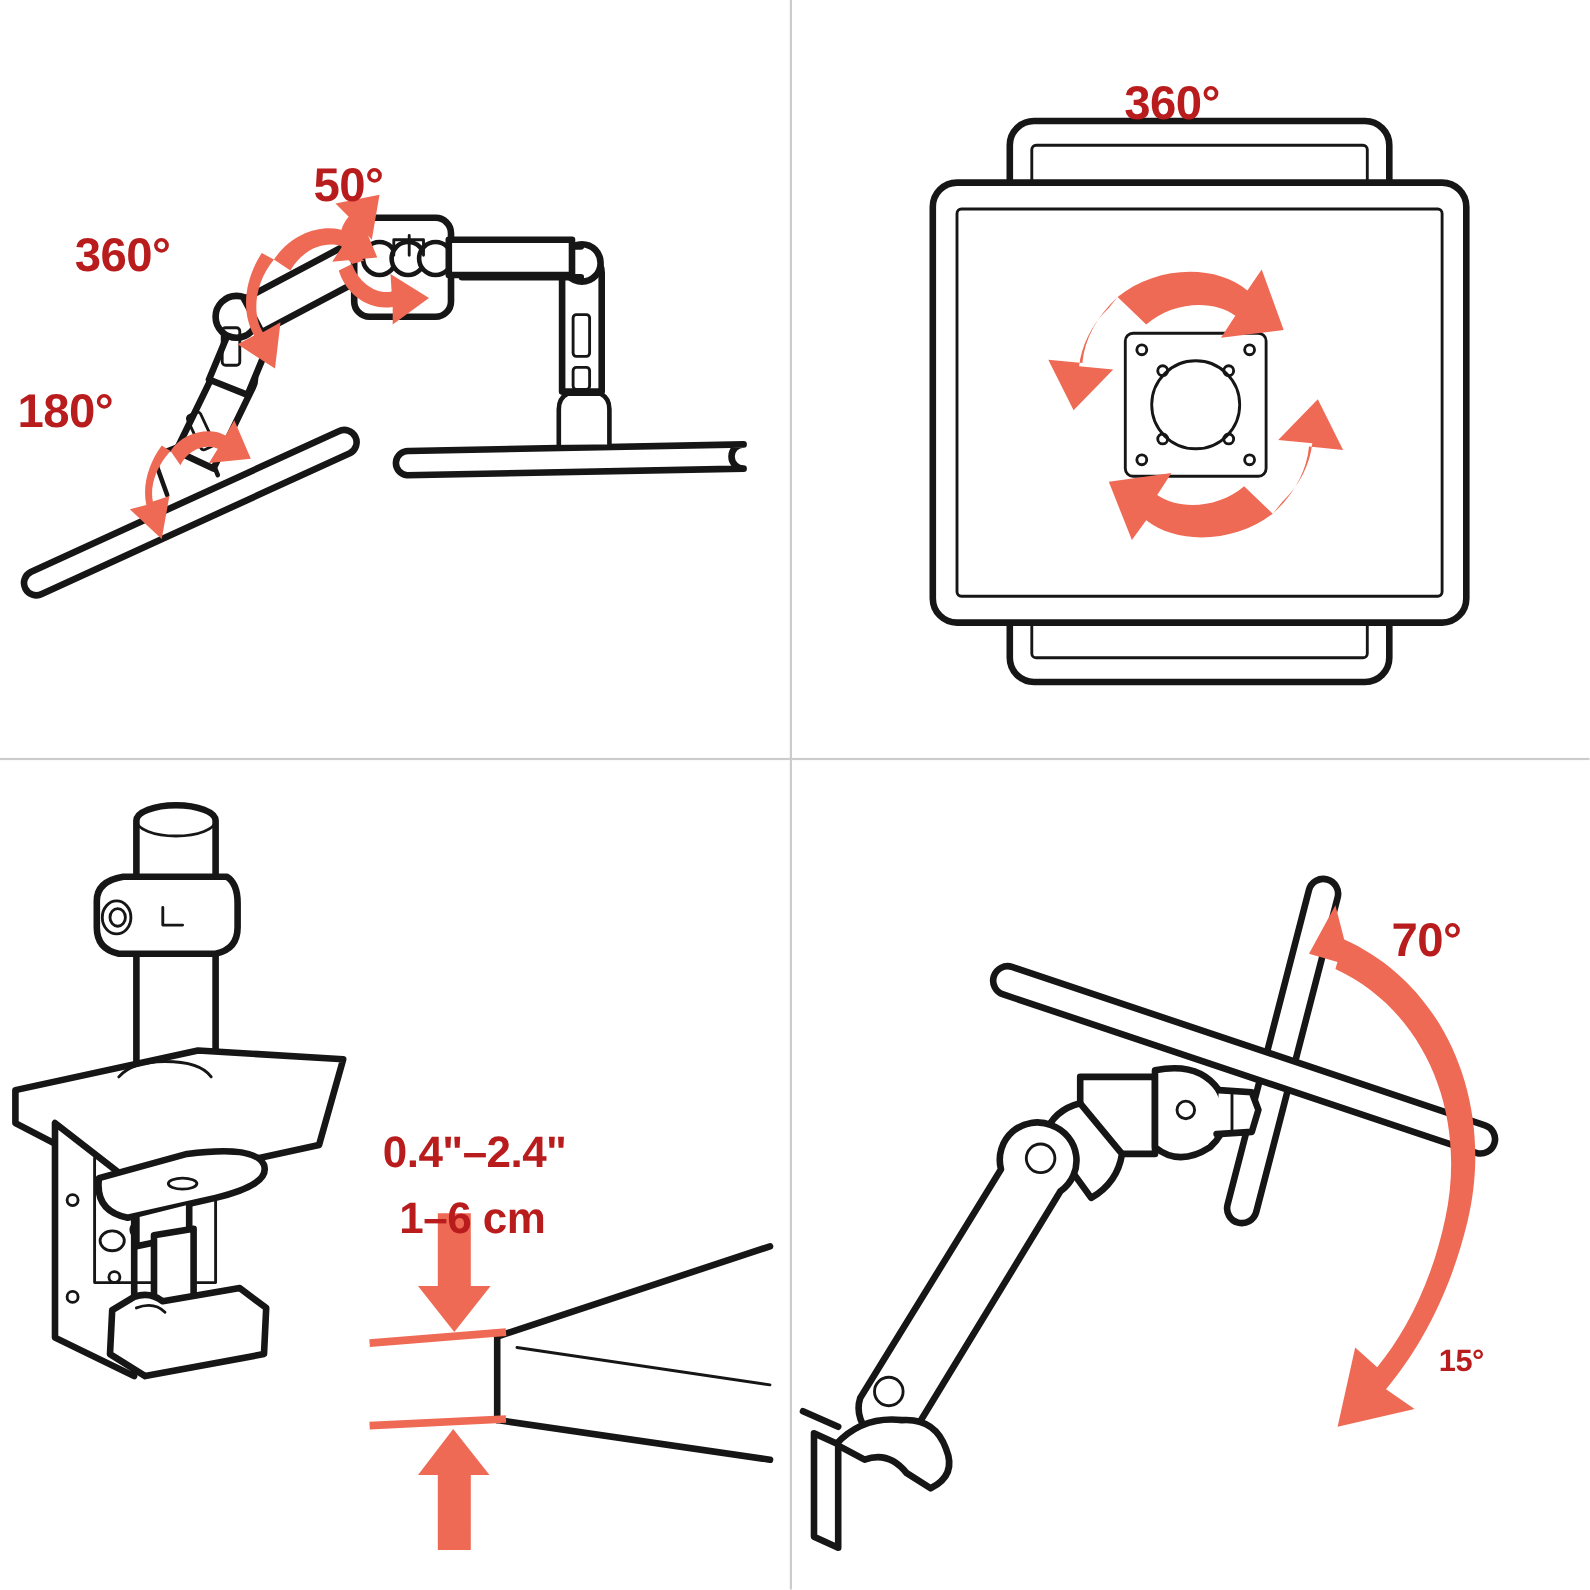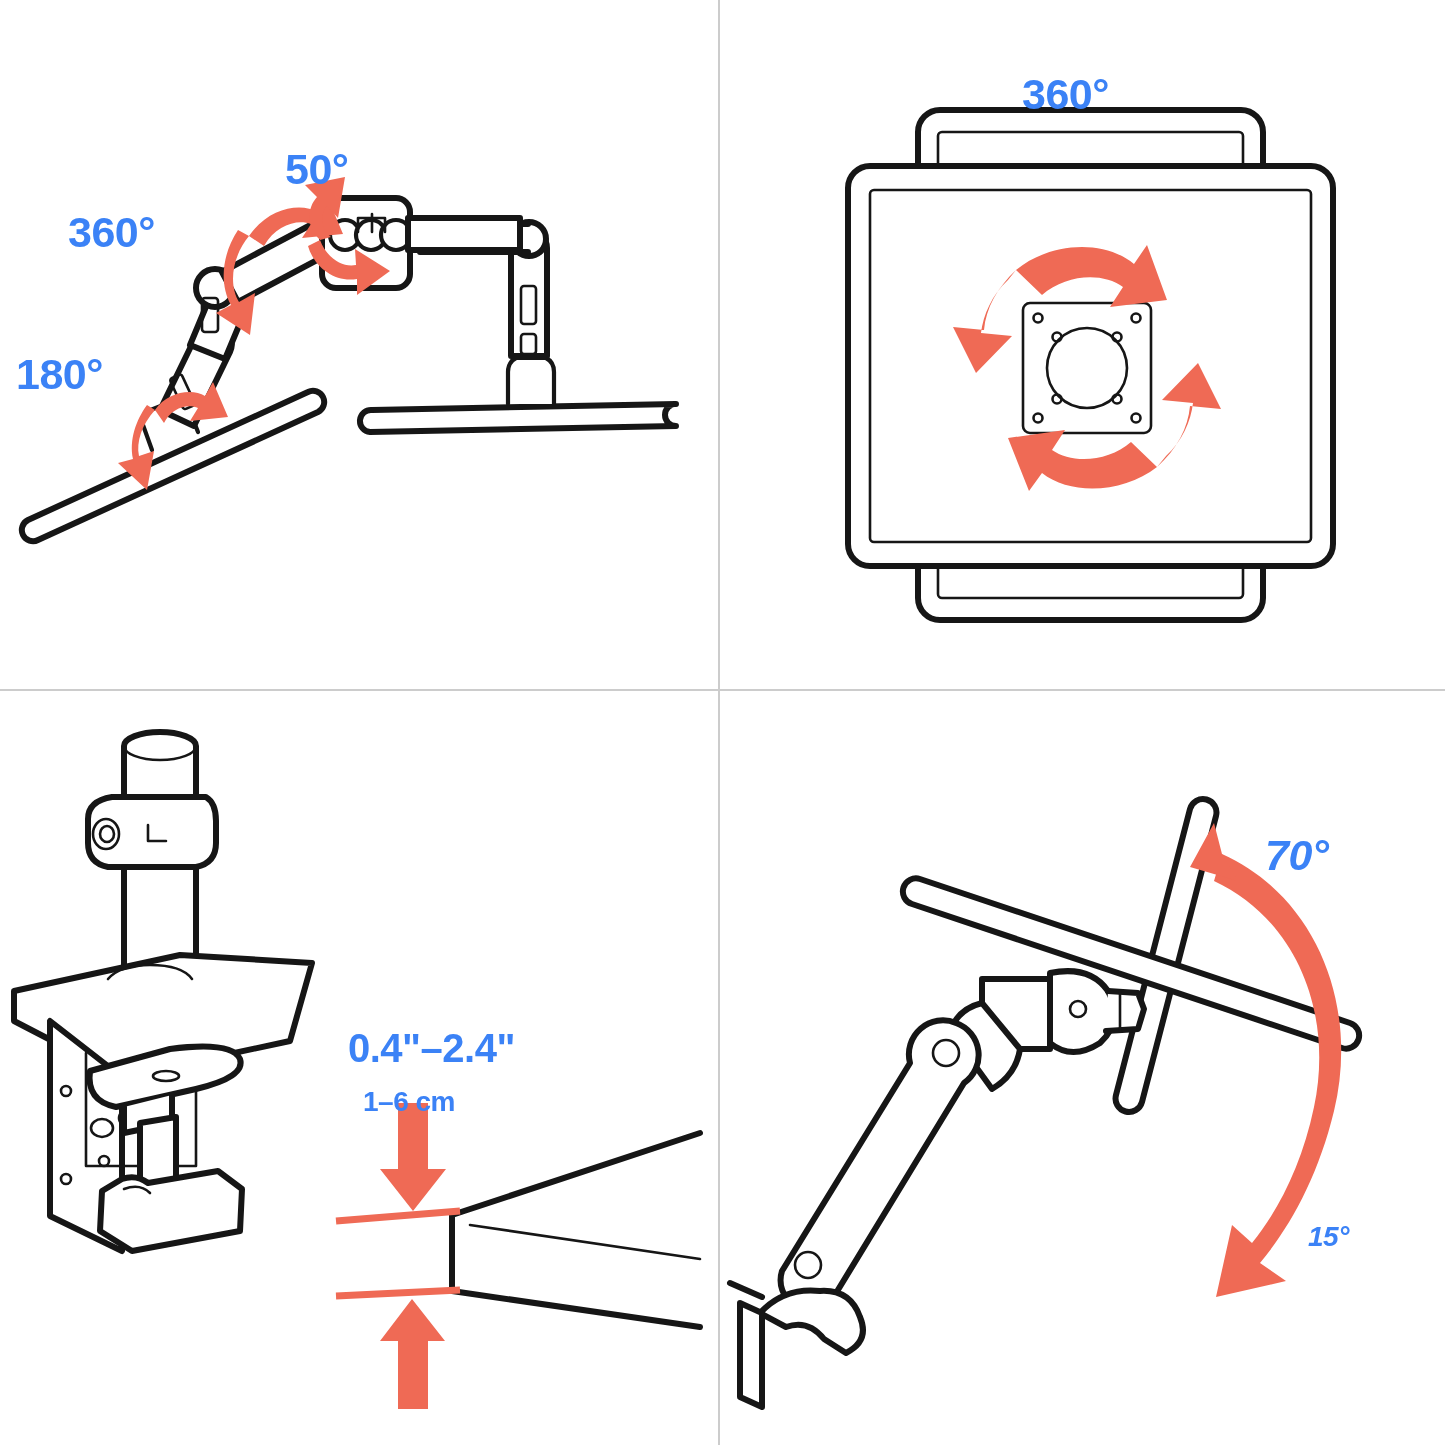--- a/index.html
+++ b/index.html
@@ -5,22 +5,22 @@
   html,body{margin:0;padding:0;background:#ffffff;}
   body{width:1445px;height:1445px;font-family:"Liberation Sans",sans-serif;overflow:hidden;}
   #stage{position:relative;width:1445px;height:1445px;background:#fff;}
   .divider{position:absolute;background:#cccccc;}
   #div-v{left:718px;top:0;width:2px;height:1445px;}
   #div-h{left:0;top:689px;width:1445px;height:2px;}
   .panel{position:absolute;overflow:hidden;}
   #panel-tl{left:0;top:0;width:718px;height:689px;}
   #panel-tr{left:720px;top:0;width:725px;height:689px;}
   #panel-bl{left:0;top:691px;width:718px;height:754px;}
-  #panel-br{left:720px;top:691px;width:725px;height:754px;font-style:italic;}
-  .lbl{position:absolute;color:#3b82f6;font-weight:bold;letter-spacing:-0.5px;white-space:nowrap;font-family:"Liberation Sans",sans-serif;}
+  #panel-br{left:720px;top:691px;width:725px;height:754px;}
+  .lbl{position:absolute;color:#b91c1c;font-weight:bold;letter-spacing:-0.5px;white-space:nowrap;font-family:"Liberation Sans",sans-serif;}
   svg{position:absolute;left:0;top:0;overflow:visible;}
   .ink-thin{fill:none;stroke:#161616;stroke-width:2.6;stroke-linecap:round;stroke-linejoin:round;}
   .ink-thick{fill:#ffffff;stroke:#161616;stroke-width:6;stroke-linecap:round;stroke-linejoin:round;}
   .ink-med{fill:#ffffff;stroke:#161616;stroke-width:4.2;stroke-linecap:round;stroke-linejoin:round;}
   .arw{fill:#ef6a55;}
   .rline{stroke:#ef6a55;stroke-width:7;stroke-linecap:butt;}
 </style>
 </head>
 <body>
 
@@ -176,21 +176,21 @@
 
       <line class="rline" x1="336" y1="530" x2="460" y2="520"></line>
       <line class="rline" x1="336" y1="605" x2="460" y2="599"></line>
 
       <path class="arw" d="M398,412 L428,412 L428,478 L446,478 L413,520 L380,478 L398,478 Z"></path>
 
       <path class="arw" d="M398,718 L398,650 L380,650 L412,608 L445,650 L428,650 L428,718 Z"></path>
     </svg>
 
     <div class="lbl" style="left:348px;top:335px;font-size:40px;">0.4"–2.4"</div>
-    <div class="lbl" style="left:363px;top:395px;font-size:28px;">1–6 cm</div>
+    <div class="lbl" style="left:363px;top:395px;font-size:40px;">1–6 cm</div>
   </div>
 
   <div class="panel" id="panel-br">
     <svg width="725" height="754" viewBox="0 0 725 754">
 
       <g>
         <path class="ink-thick" d="M470,118 L396,404 A13,13 0 0 0 422,411 L496,125 A13,13 0 0 0 470,118 Z"></path>
       </g>
 
       <g>

